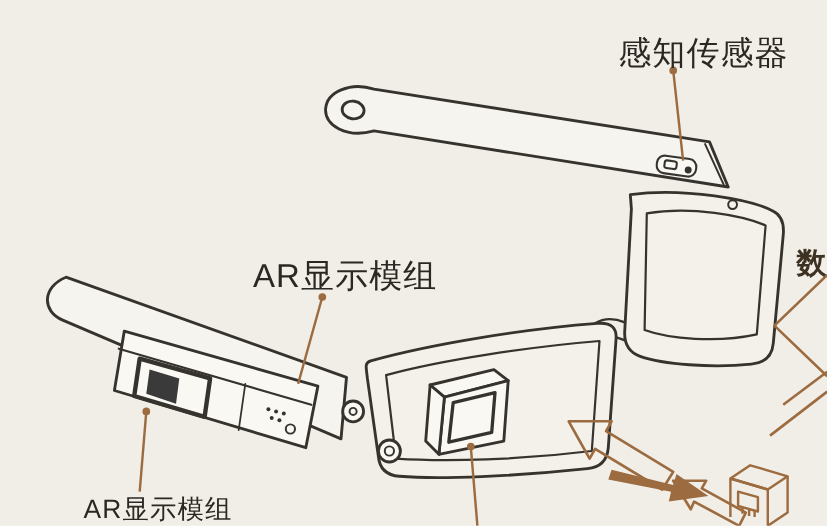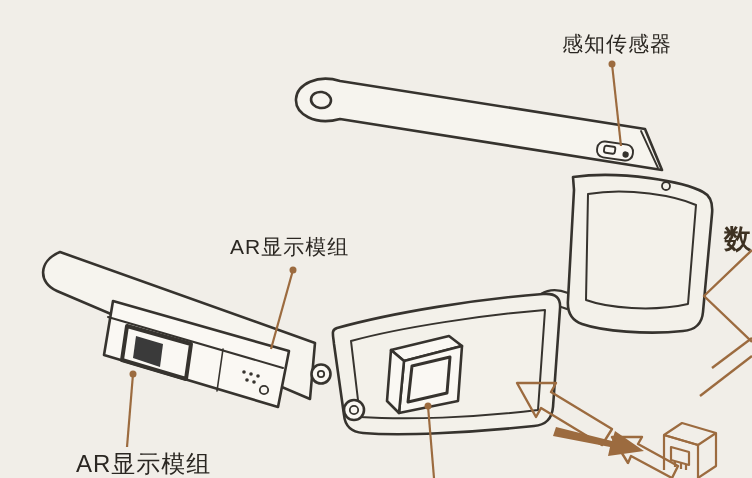--- a/index.html
+++ b/index.html
@@ -8,21 +8,21 @@
     position: relative;
     width: 752px;
     height: 478px;
     background: #f1eee8;
     overflow: hidden;
   }
   .canvas svg { position: absolute; left: 0; top: 0; }
   .diagram-label {
     position: absolute;
     color: #2b2722;
-    font-size: 21px;
+    font-size: 30px;
     letter-spacing: 1px;
     white-space: nowrap;
     line-height: 1.15;
   }
   .label-sensor      { left: 562px; top: 32px;  }
   .label-ar-mid      { left: 230px; top: 235px; }
   .label-ar-bottom   { left: 76px;  top: 450px; font-size: 24px; }
   .label-edge        { left: 724px; top: 224px; font-size: 27px; font-weight: bold; color: #3d3122; }
 </style>
 </head>

